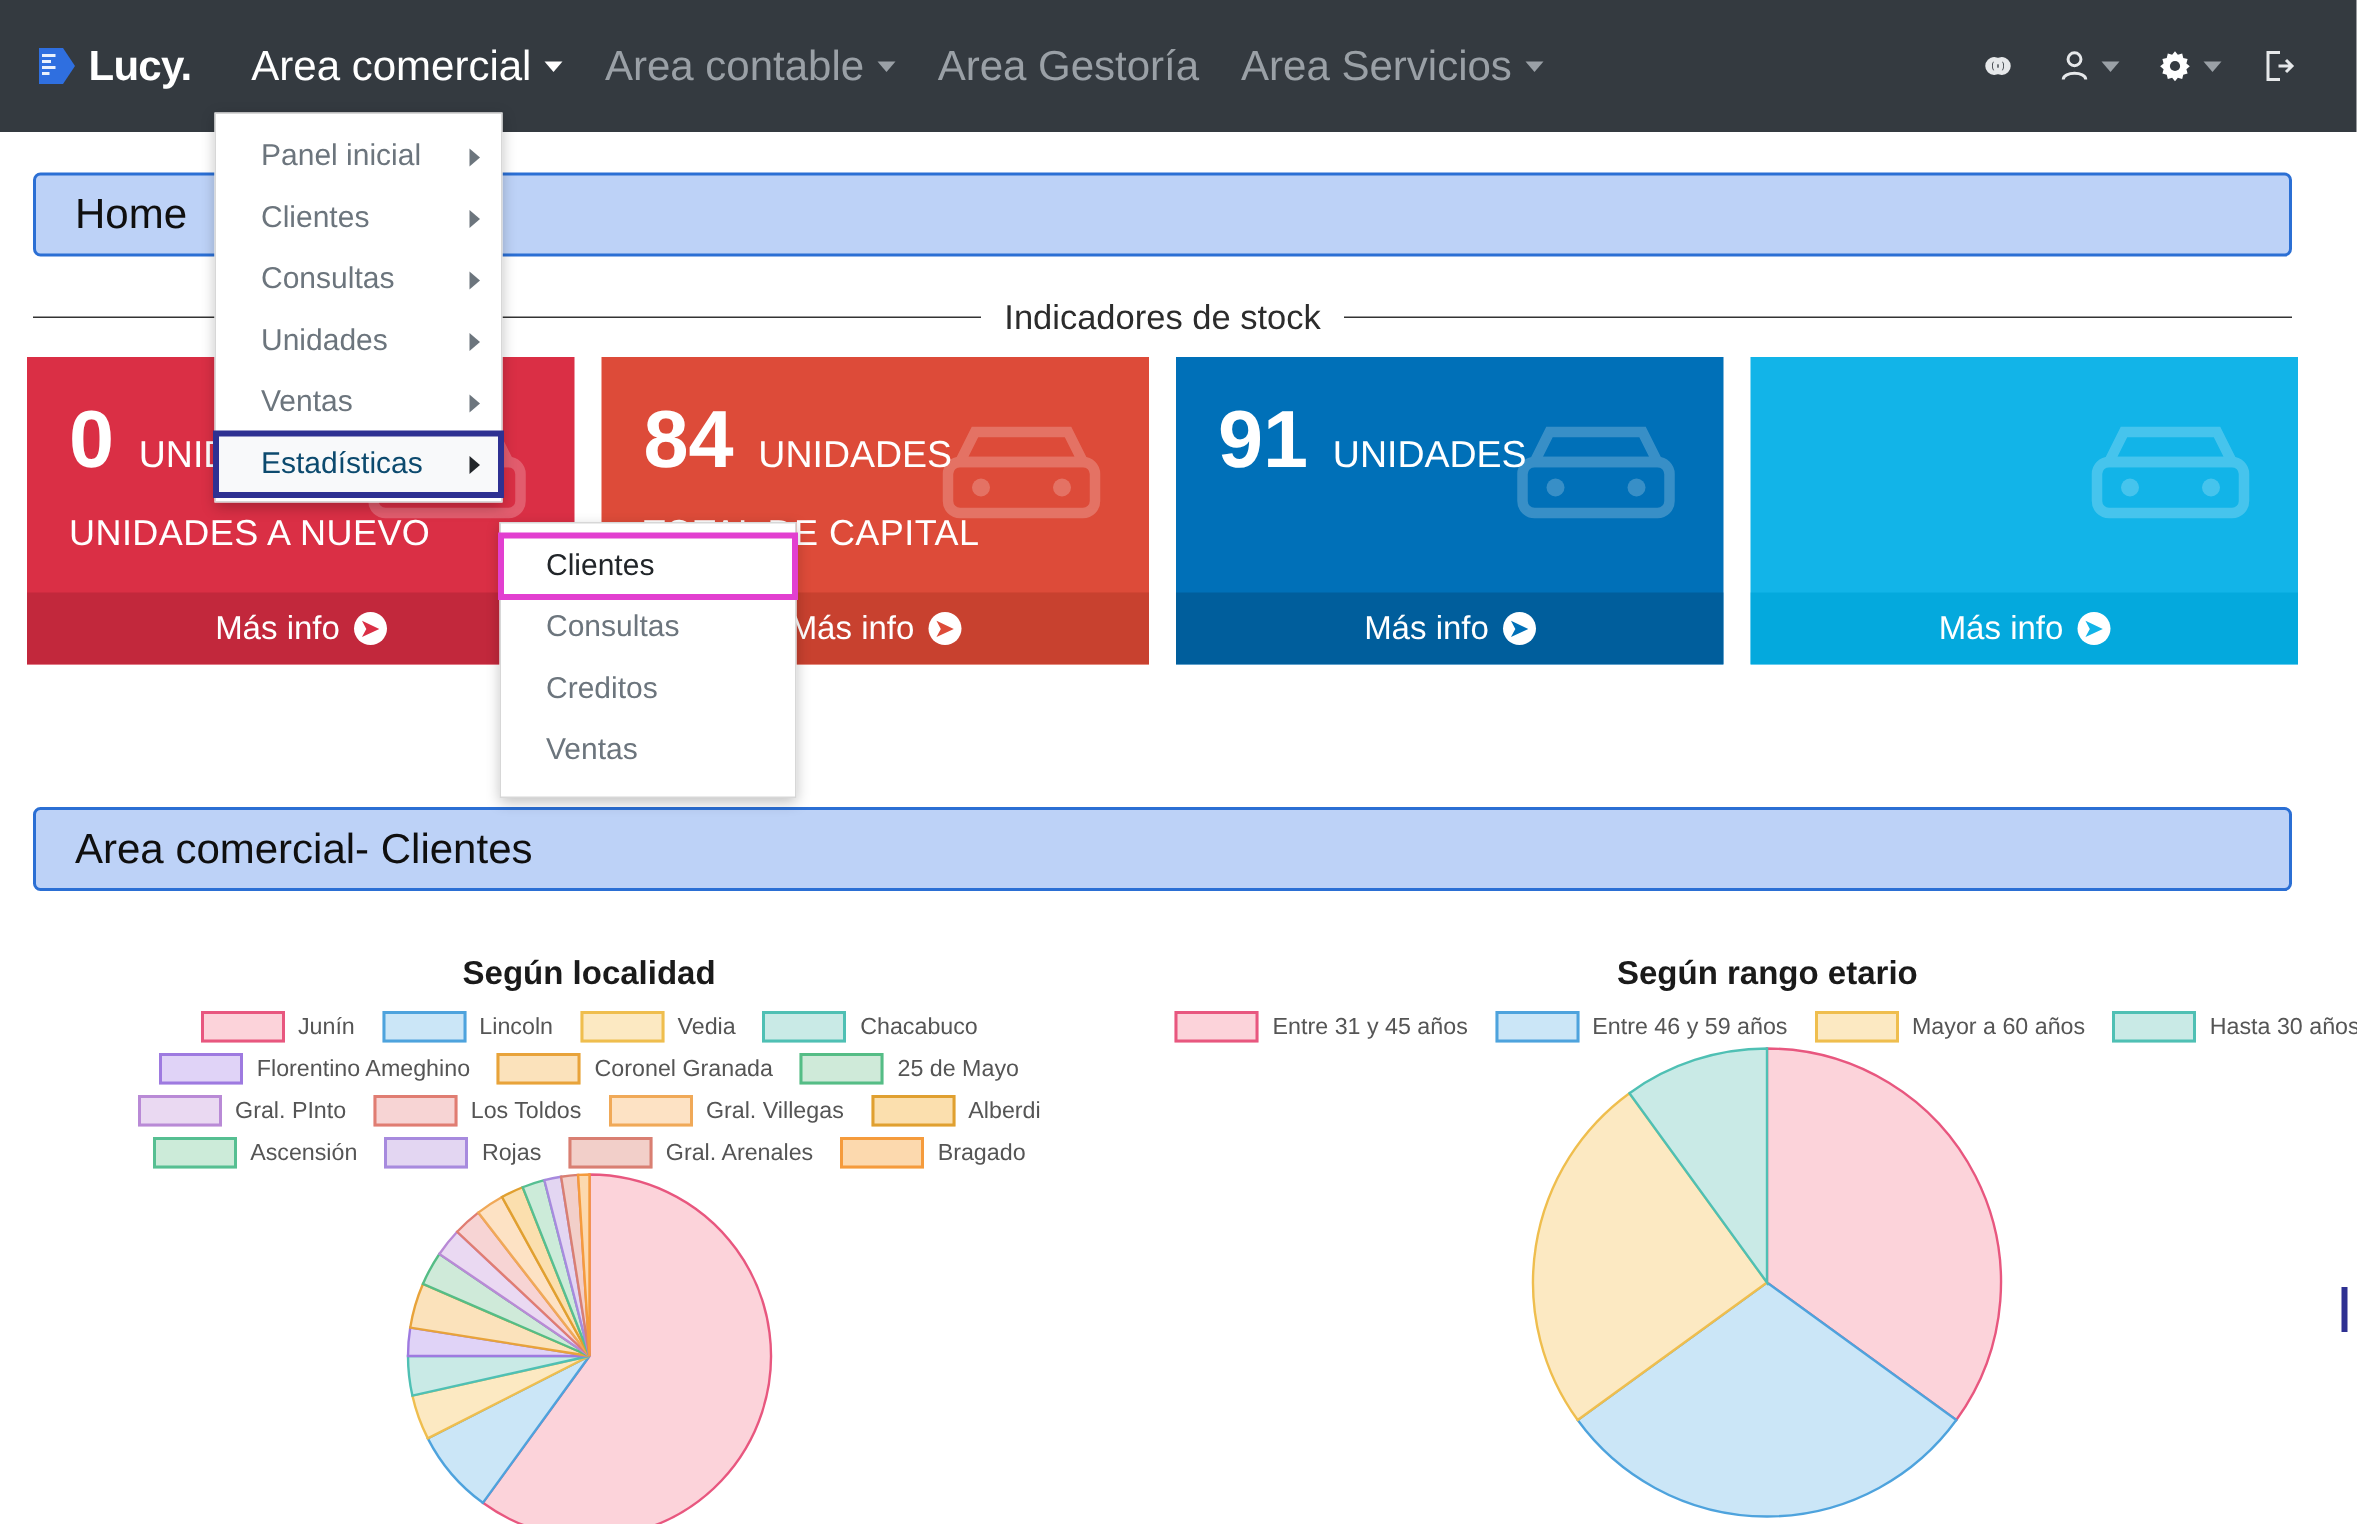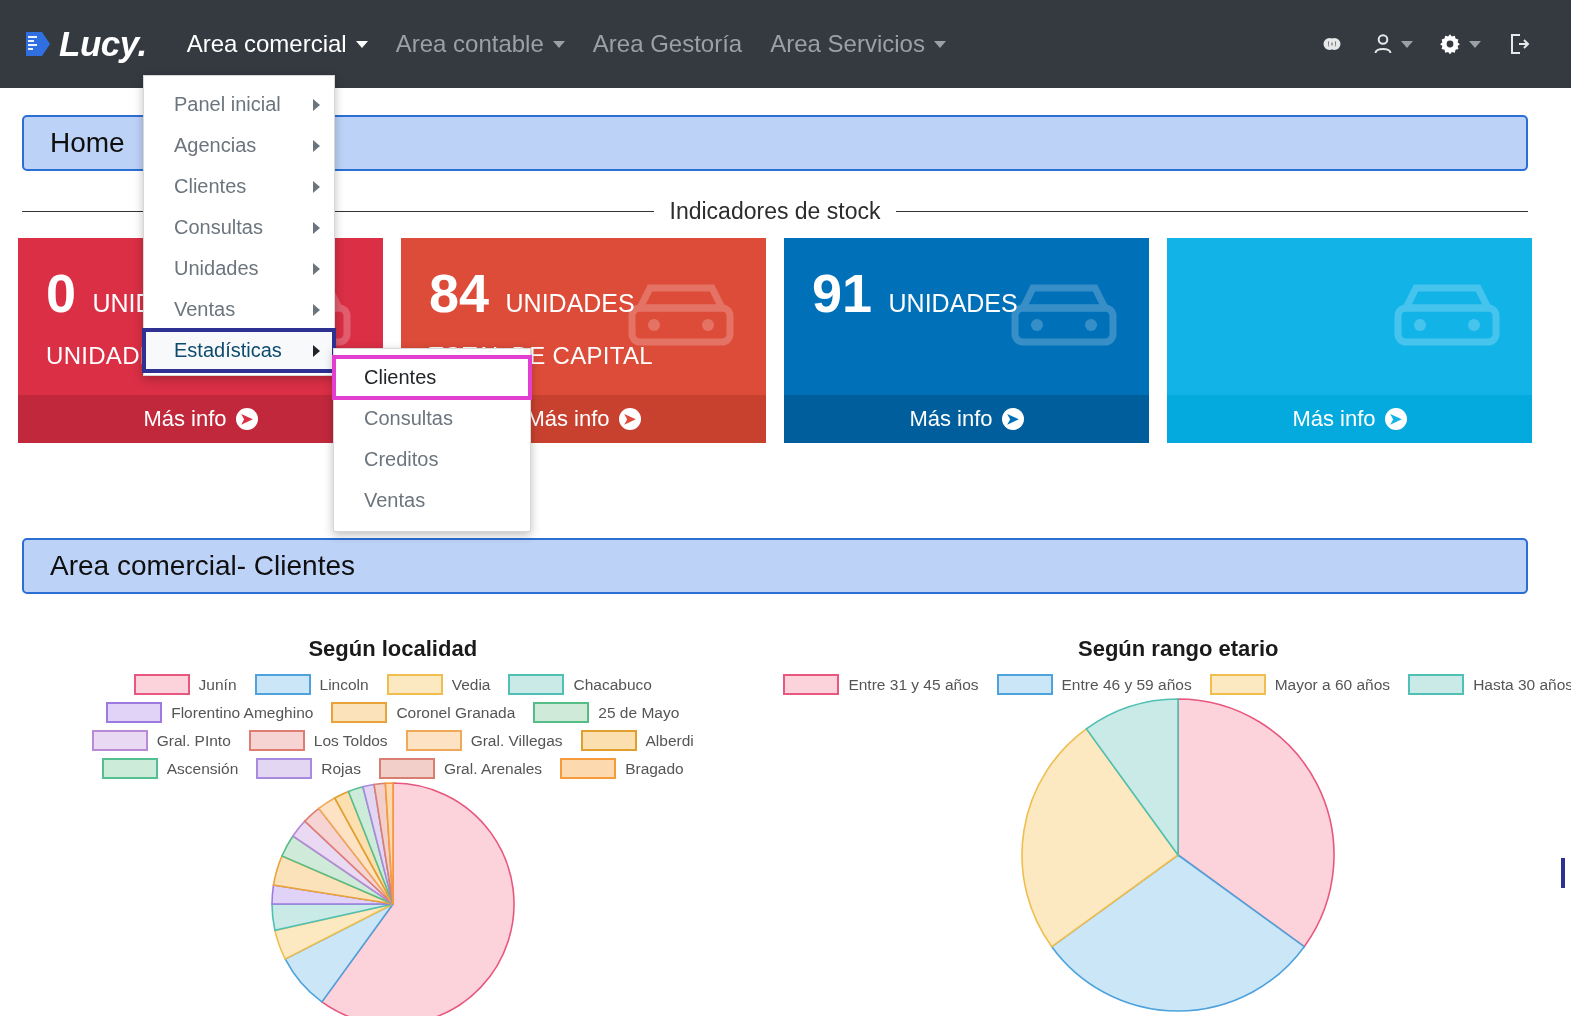--- a/index.html
+++ b/index.html
@@ -22,29 +22,28 @@
     margin-left: 22px; margin-right: 26px;
   }
   .brand-mark {
     width: 30px; height: 32px;
     position: relative;
     margin-right: 7px;
   }
   .brand-mark svg { display:block; }
   .brand-text {
     color: #ffffff;
-    font-size: 35px;
+    font-size: 28px;
     font-weight: bold;
     letter-spacing: -0.5px;
-    font-style: italic;
   }
   .nav-items { display: flex; align-items: center; }
   .nav-item {
     color: #9aa0a6;
-    font-size: 24px;
+    font-size: 28px;
     padding: 6px 14px;
     cursor: pointer;
     white-space: nowrap;
     display: flex; align-items: center;
   }
   .nav-item.active { color: #ffffff; }
   .caret {
     display: inline-block;
     width: 0; height: 0;
     border-left: 6px solid transparent;
@@ -549,24 +548,20 @@
 </div>
 
 <div class="edge-mark"></div>
 
 <div class="dropdown">
     <div class="dd-item">
       <span>Panel inicial</span>
       <span class="arrow"></span>
     </div>
     <div class="dd-item">
-      <span>Agencias</span>
-      <span class="arrow"></span>
-    </div>
-    <div class="dd-item">
       <span>Clientes</span>
       <span class="arrow"></span>
     </div>
     <div class="dd-item">
       <span>Consultas</span>
       <span class="arrow"></span>
     </div>
     <div class="dd-item">
       <span>Unidades</span>
       <span class="arrow"></span>

